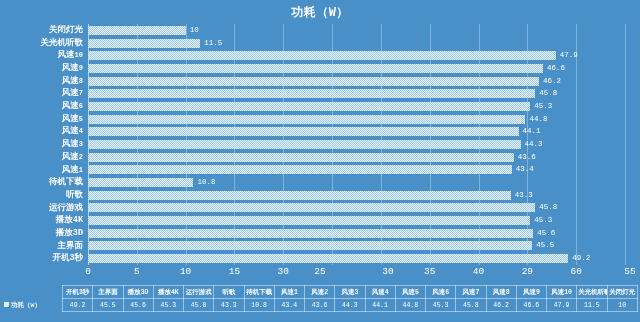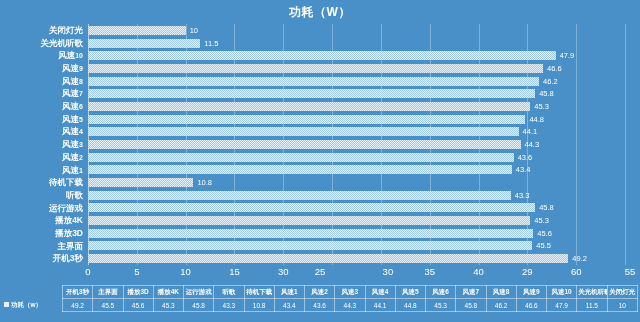--- a/index.html
+++ b/index.html
@@ -5,21 +5,21 @@
   html, body {
     margin: 0;
     padding: 0;
     background: #4a90c8;
   }
   #root {
     position: relative;
     width: 640px;
     height: 322px;
     background: #4a90c8;
-    font-family: Liberation Sans, sans-serif;
+    font-family: Liberation Mono, monospace;
     overflow: hidden;
     color: #ffffff;
   }
 
   
   #chart-title {
     position: absolute;
     left: 0;
     top: 4px;
     width: 640px;

